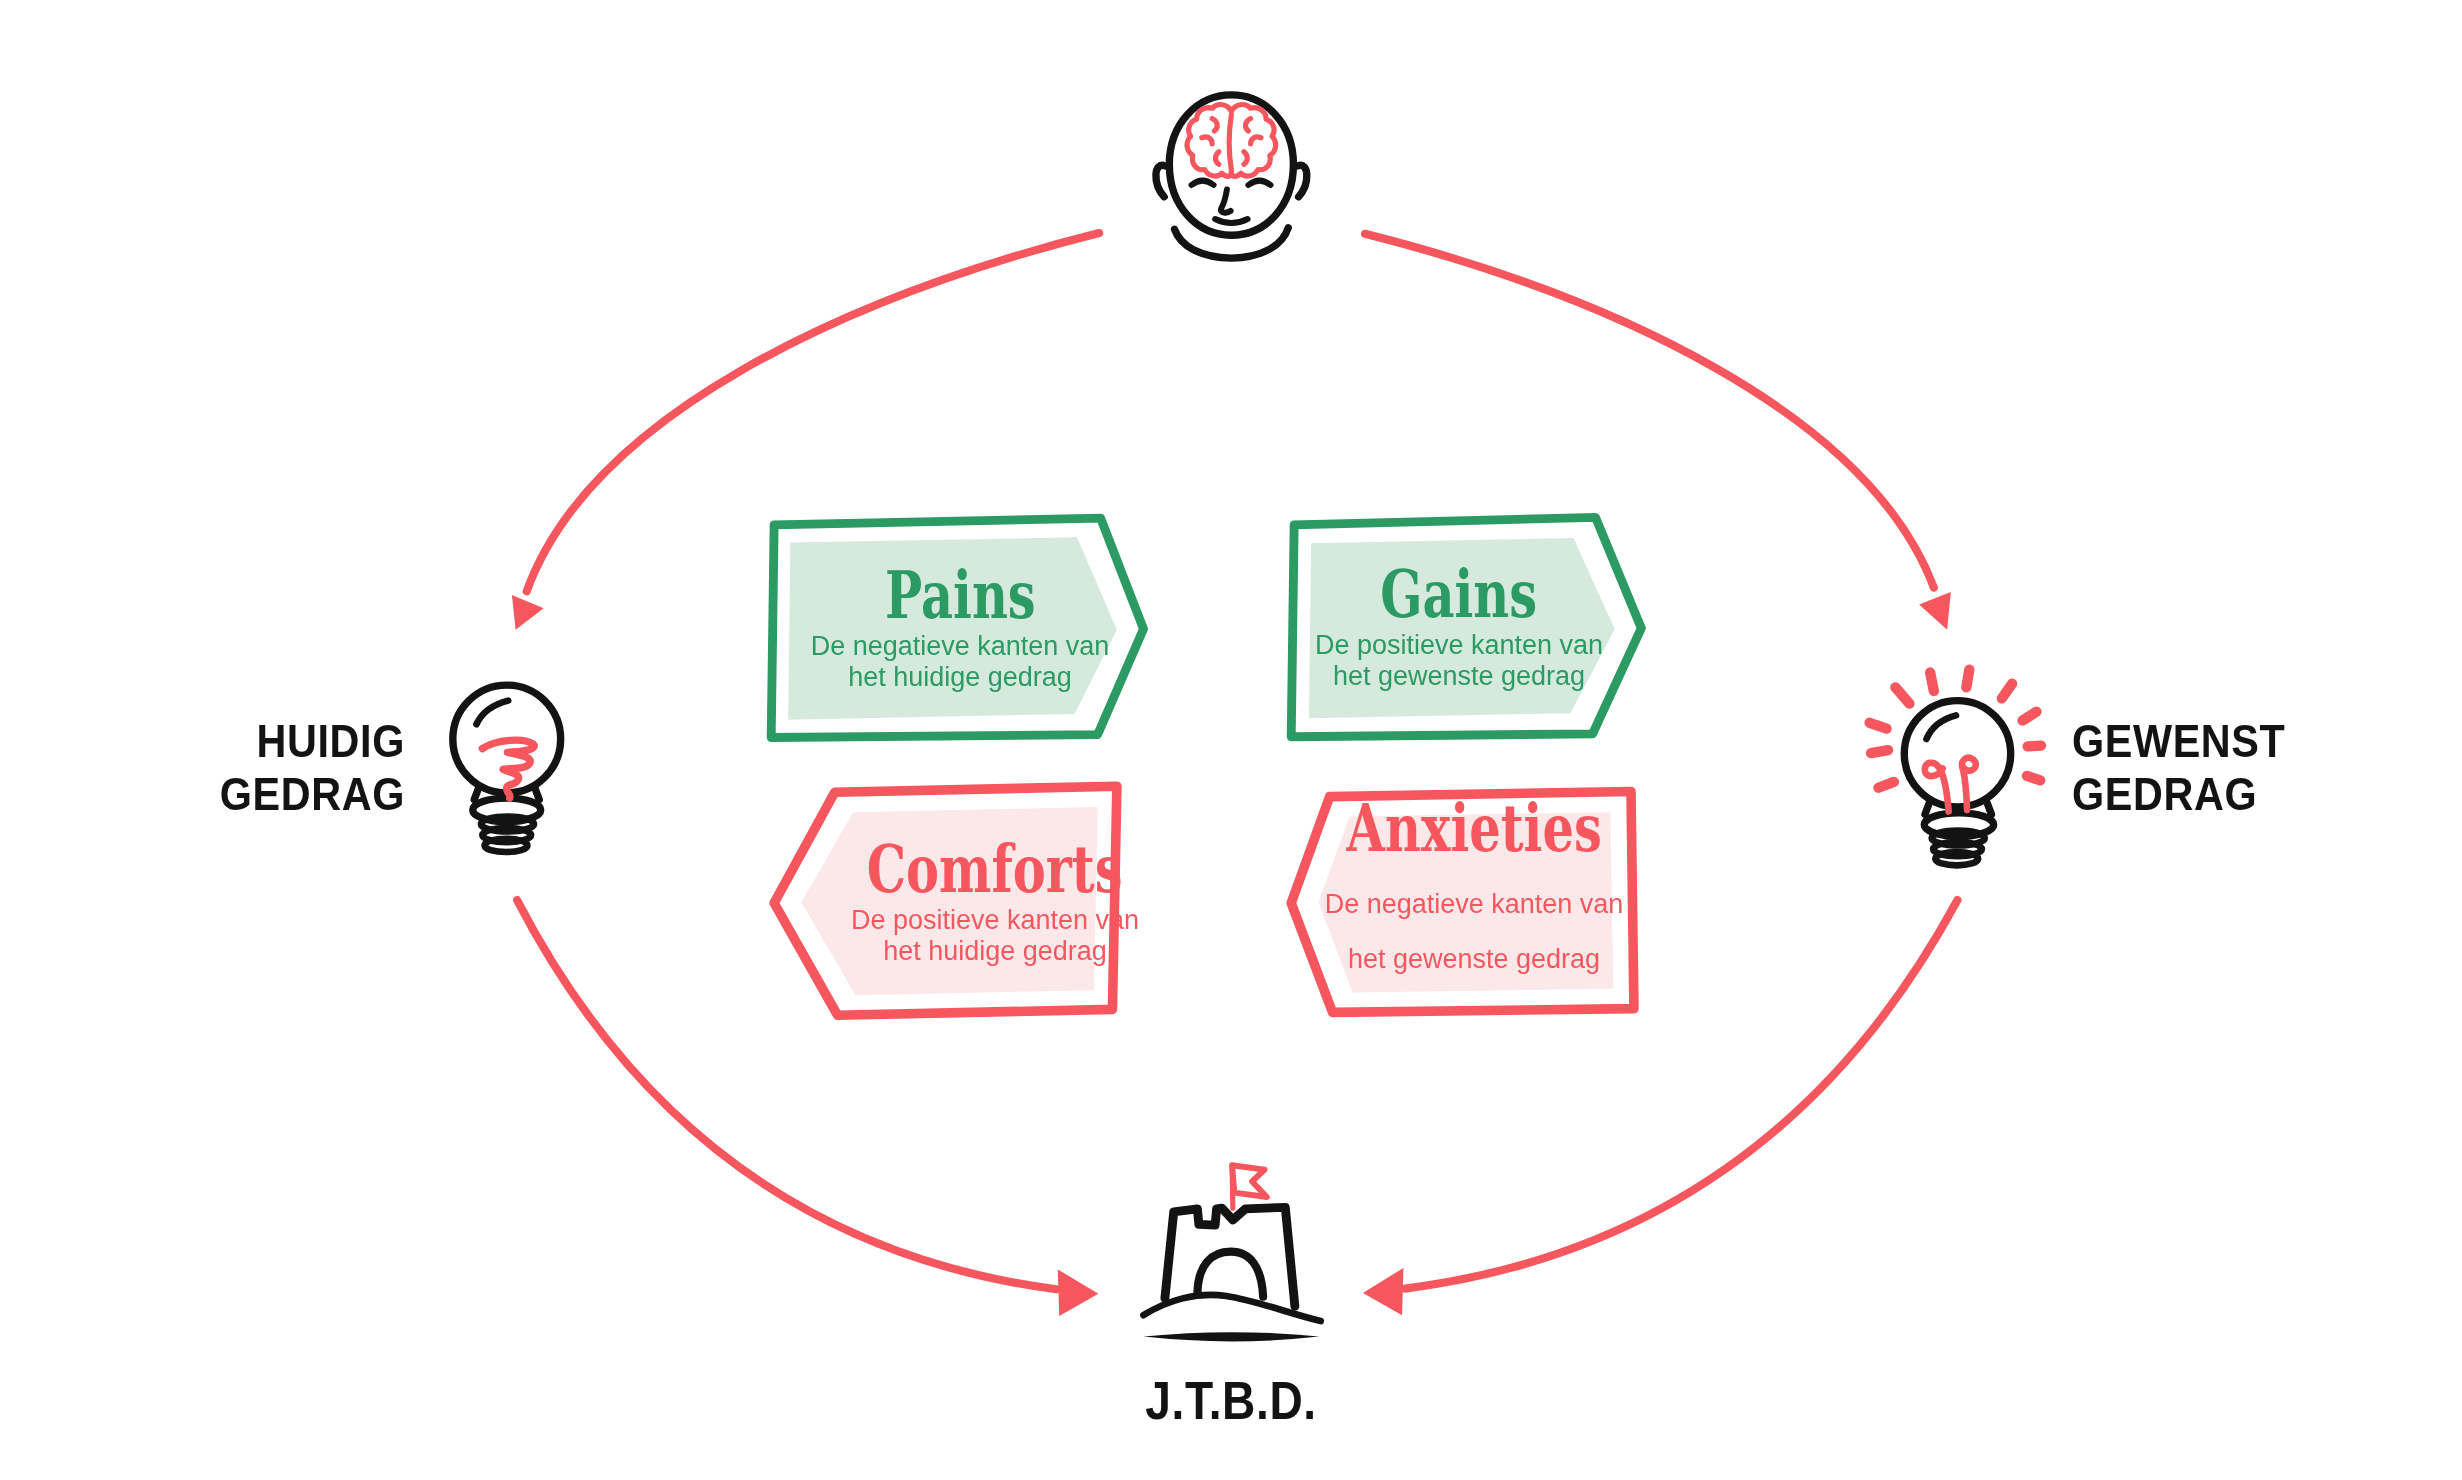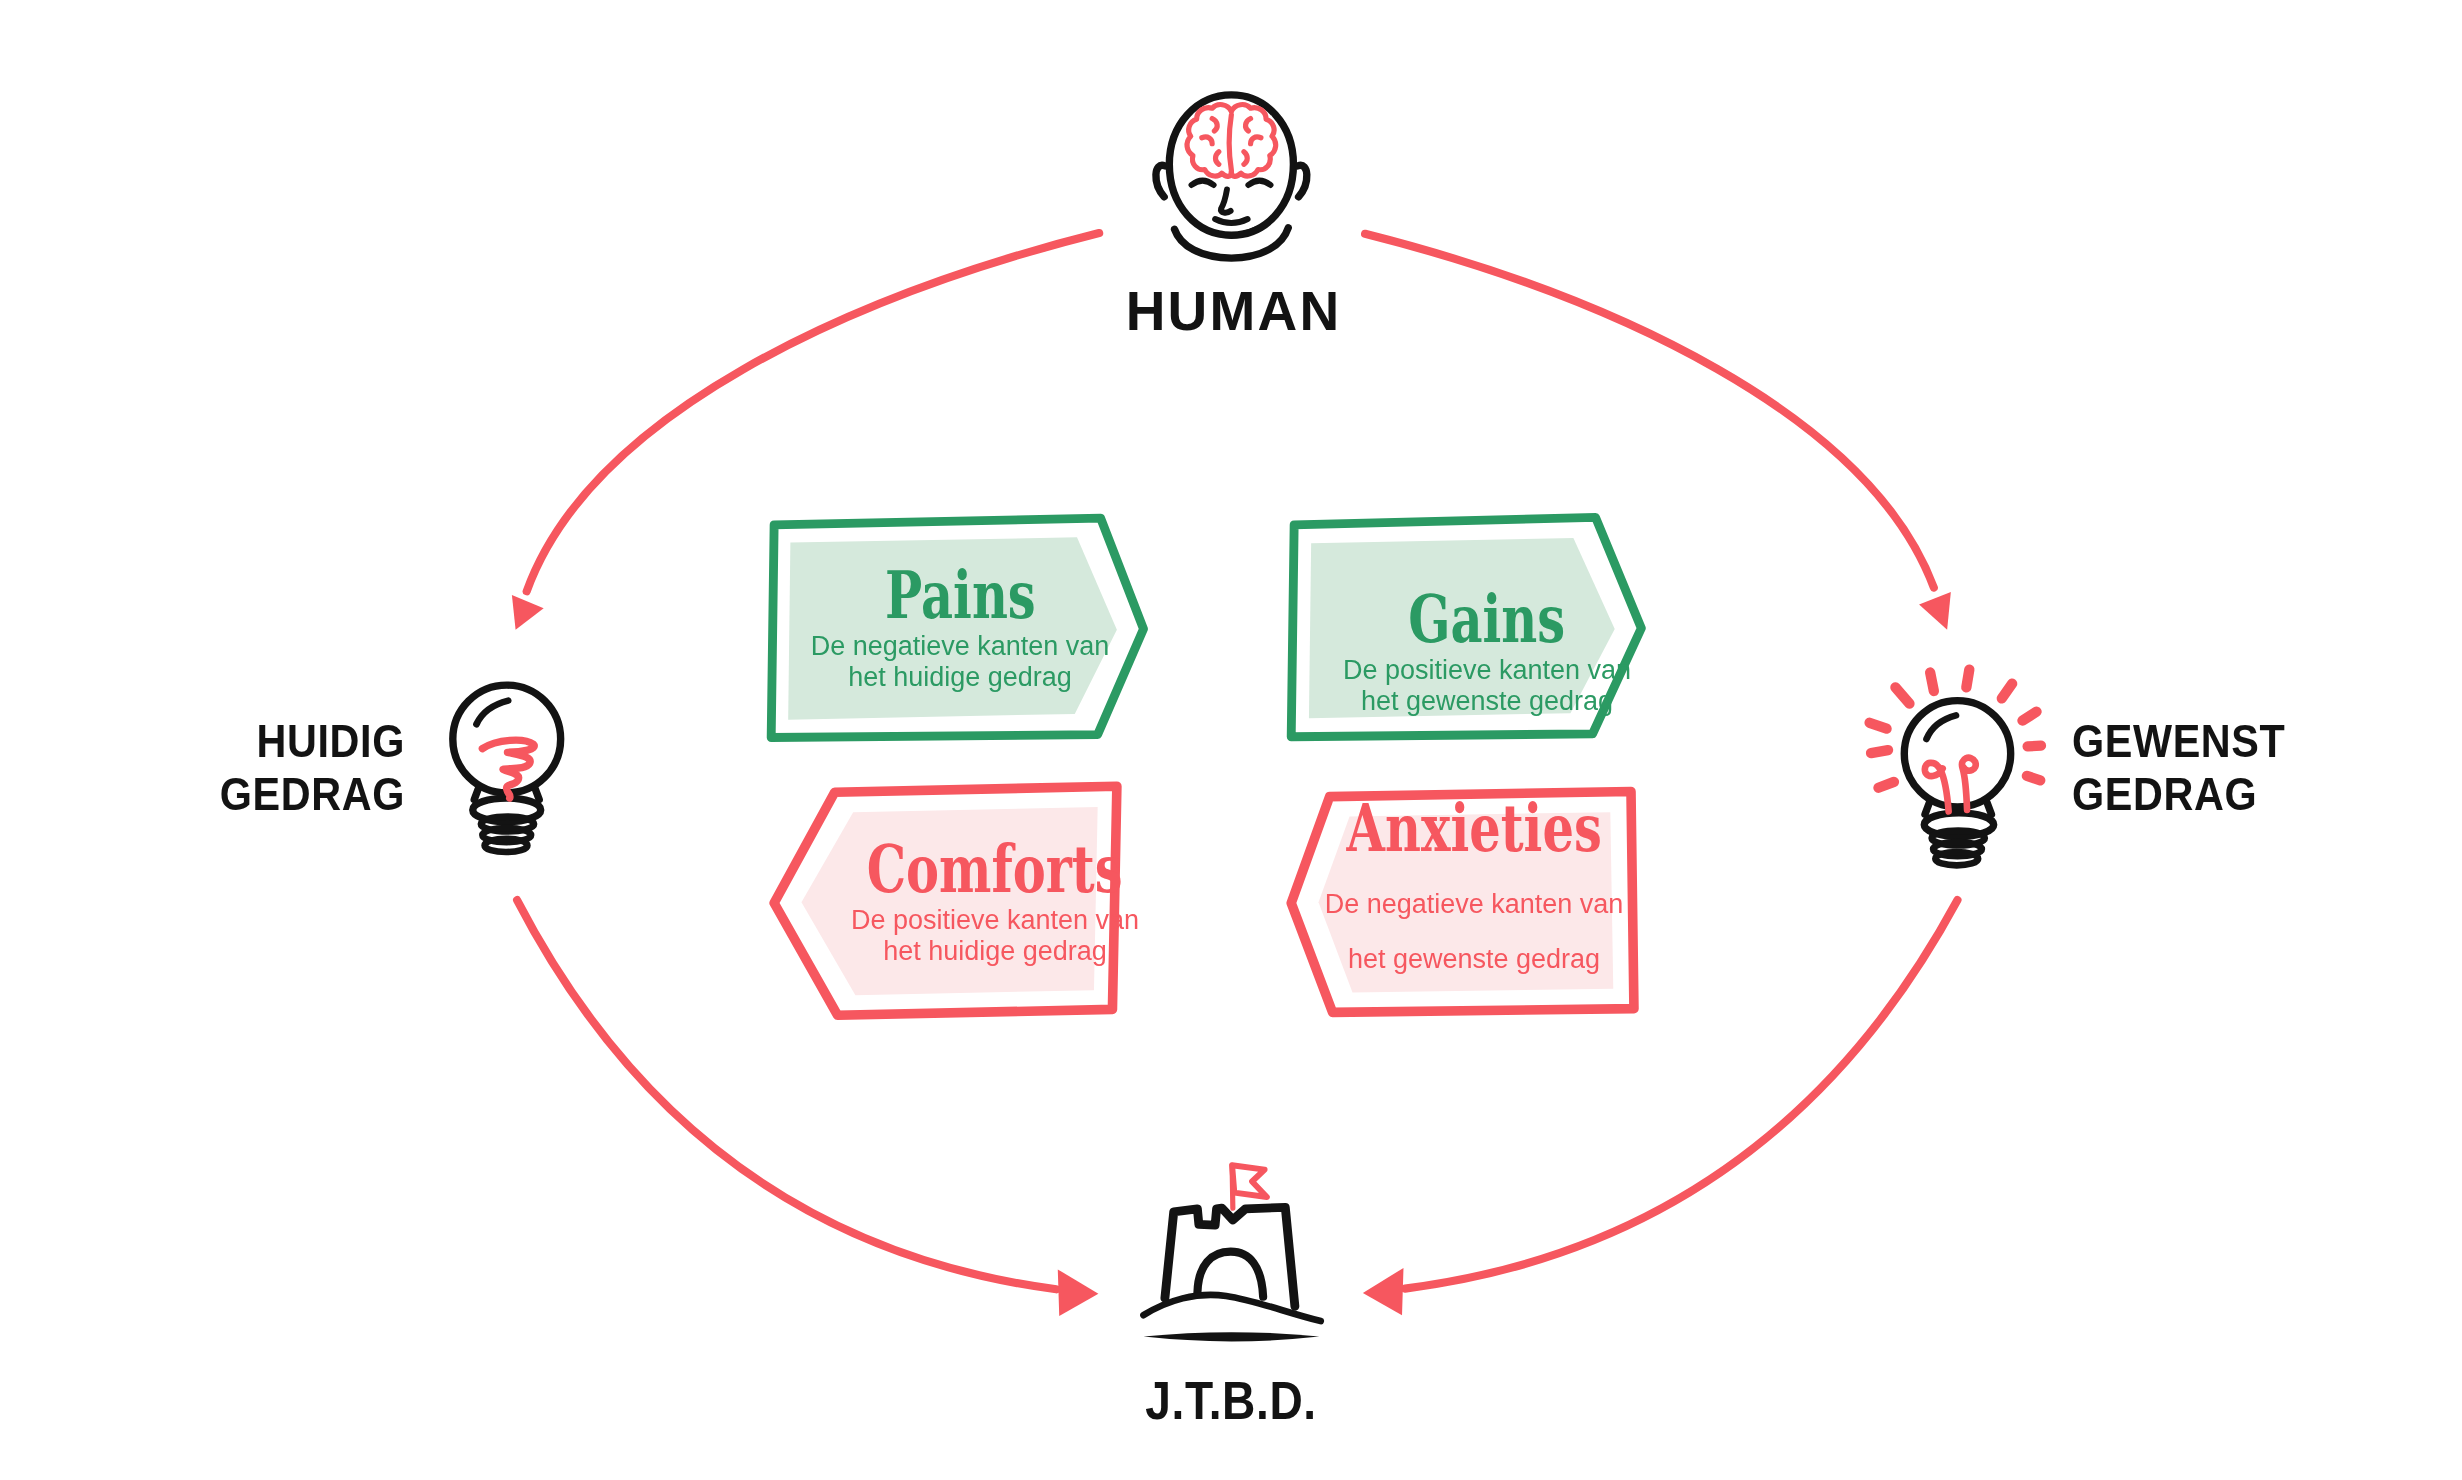--- a/index.html
+++ b/index.html
@@ -18,21 +18,21 @@
               line-height:59px;letter-spacing:0.7px;transform:scaleX(.87);transform-origin:50% 50%;}
 
   .banner-text{position:absolute;display:flex;flex-direction:column;align-items:center;
                justify-content:center;text-align:center;}
   .banner-title{font-family:"DejaVu Serif",serif;font-weight:700;font-size:66px;line-height:72px;
                 transform:scaleX(.75);transform-origin:50% 50%;white-space:nowrap;}
   .banner-sub{font-weight:400;font-size:27px;line-height:31px;white-space:nowrap;}
   .theme-green{color:#2B9A63;}
   .theme-red{color:#F6575F;}
   .pains-text{left:805px;top:536px;width:310px;height:180px;}
-  .gains-text{left:1304px;top:560px;width:310px;height:180px;margin-left:28px;}
+  .gains-text{left:1304px;top:535px;width:310px;height:180px;}
   .comforts-text{left:809px;top:808px;width:292px;height:183px;margin-left:40px;}
   .anxieties-text{left:1326px;top:792px;width:296px;height:183px;justify-content:space-between;}
 </style>
 </head>
 <body>
 
 <div class="canvas">
 
   <svg class="layer" viewBox="0 0 3333 2004">
 
@@ -141,21 +141,20 @@
       <path d="M 1621 1750 C 1622 1712 1640 1694 1666 1694 C 1692 1694 1708 1714 1710 1755" stroke-width="11"></path>
       <path d="M 1548 1780 C 1580 1760 1620 1748 1660 1754 C 1700 1760 1740 1776 1788 1788" stroke-width="9"></path>
       <path d="M 1548 1809 Q 1667 1797 1786 1809 Q 1667 1822 1548 1809 Z" fill="#131313" stroke="none"></path>
       <g stroke="#F6575F">
         <path d="M 1669 1635 L 1668 1577" stroke-width="7"></path>
         <path d="M 1668 1577 L 1712 1583 L 1695 1599 L 1715 1620 L 1671 1614 Z" stroke-width="8"></path>
       </g>
     </g>
   </svg>
 
-  <div class="node-label human-label">HUMAN</div>
 
   <div class="node-label huidig-label">
     <div>HUIDIG</div>
     <div>GEDRAG</div>
   </div>
 
   <div class="node-label gewenst-label">
     <div>GEWENST</div>
     <div>GEDRAG</div>
   </div>

